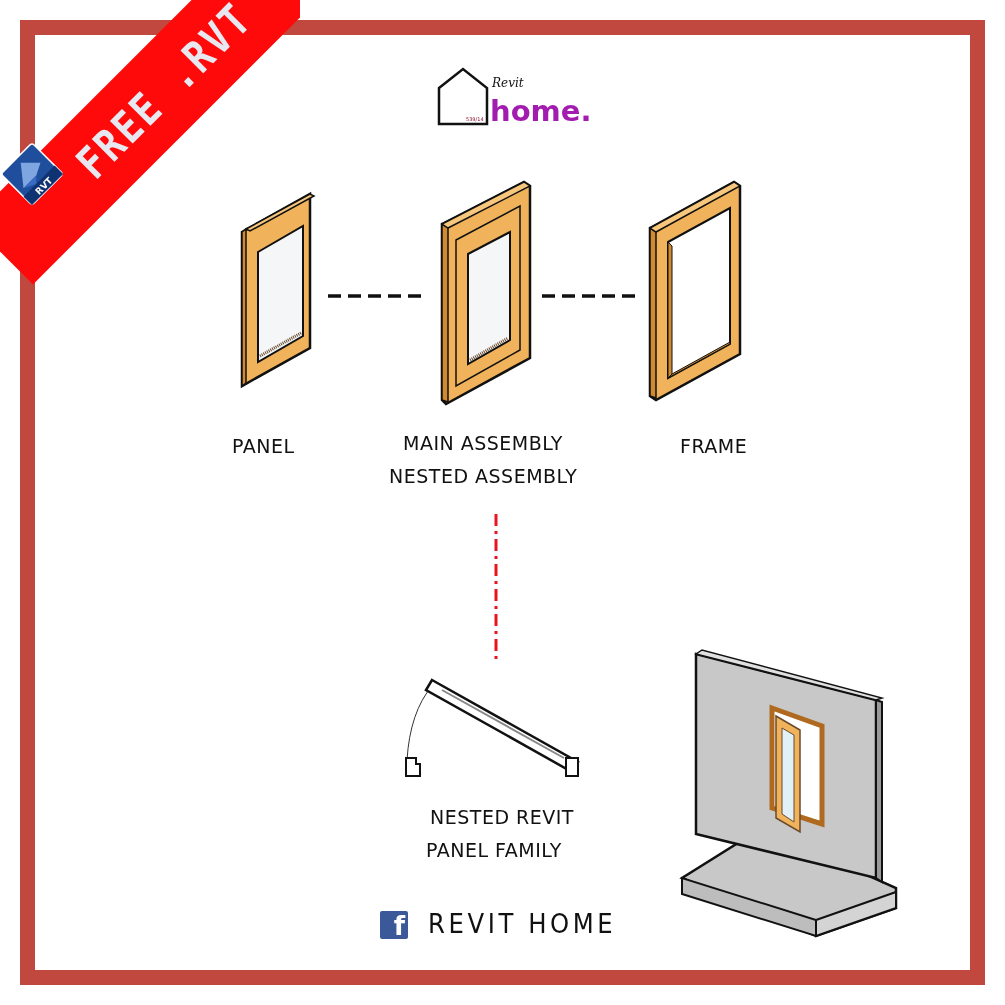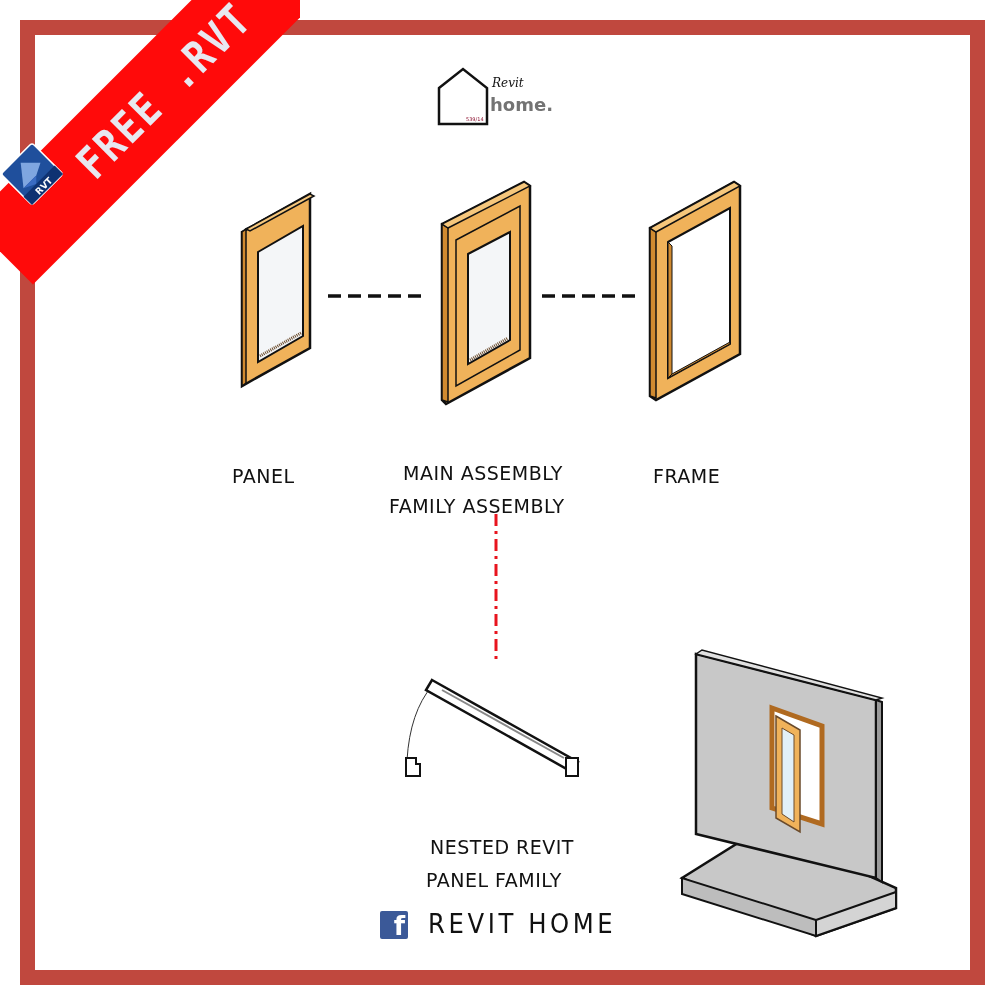--- a/index.html
+++ b/index.html
@@ -1,25 +1,25 @@
 <!DOCTYPE html>
 <html><head>
 <meta charset="utf-8">
 <style>
   html, body { margin:0; padding:0; background:#ffffff; }
   body { width:1005px; height:1005px; position:relative; overflow:hidden; font-family:"DejaVu Sans", sans-serif; }
   .frame-border { position:absolute; left:20px; top:20px; width:935px; height:935px; border:15px solid #c0483e; background:#fff; }
   .abs { position:absolute; }
-  .label { position:absolute; color:#111; font-family:"DejaVu Sans", sans-serif; font-size:19px; letter-spacing:0.5px; white-space:nowrap;margin-top:30px; }
+  .label { position:absolute; color:#111; font-family:"DejaVu Sans", sans-serif; font-size:19px; letter-spacing:0.5px; white-space:nowrap; }
   .ribbon-wrap { position:absolute; left:0; top:0; width:300px; height:300px; overflow:hidden; pointer-events:none; }
   .ribbon { position:absolute; left:-60px; top:60px; width:420px; height:89px; background:#ff0a0a; transform-origin:center; transform:rotate(-45deg); display:flex; align-items:center; justify-content:center; pointer-events:auto; }
   .ribbon-text { color:#e8e8f0; font-family:"DejaVu Sans Mono", monospace; font-weight:bold; font-size:44px; letter-spacing:3px; margin-left:40px; transform:scaleX(0.85); }
   .rvt-icon { position:absolute; left:6px; top:148px; width:52px; height:52px; transform:rotate(-45deg); }
   .logo-revit { position:absolute; left:492px; top:76px; font-family:"DejaVu Serif", serif; font-style:italic; font-size:12px; color:#111; }
-  .logo-home { position:absolute; left:490px; top:94px; font-family:"DejaVu Sans", sans-serif; font-size:18px; color:#737373; font-weight:bold; }
+  .logo-home { position:absolute; left:490px; top:94px; font-family:"DejaVu Sans", sans-serif; font-size:29px; color:#a21caf; font-weight:bold; }
   .fb-icon { position:absolute; left:380px; top:911px; width:28px; height:28px; background:#3b5998; border-radius:2px; color:#fff; font-family:"DejaVu Sans", sans-serif; font-weight:bold; font-size:26px; display:flex; align-items:flex-end; justify-content:flex-end; overflow:hidden; }
   .fb-icon span { margin-right:3px; line-height:26px; }
   .fb-text { position:absolute; left:428px; top:908px; font-family:"DejaVu Sans", sans-serif; font-size:27px; letter-spacing:4px; color:#111; transform:scaleX(0.9); transform-origin:left; }
 </style>
 </head>
 <body>
 
 <div class="frame-border"></div>
 
 <svg class="abs" style="left:436px;top:66px" width="56" height="62">
@@ -58,22 +58,22 @@
   <polygon points="4,50 88,4 94,8 94,176 10,222 4,218" fill="#f0b25a" stroke="#111" stroke-width="2.5"></polygon>
   <polygon points="4,50 10,54 10,220 4,218" fill="#d08a30" stroke="#111" stroke-width="1.5"></polygon>
   <polygon points="10,54 94,8 88,4 4,50" fill="#f6c77c" stroke="#111" stroke-width="1.5"></polygon>
   <polygon points="22,64 84,30 84,166 22,200" fill="#ffffff" stroke="#111" stroke-width="2"></polygon>
   <polygon points="22,64 26,68 26,196 22,200" fill="#d08a30" stroke="#111" stroke-width="1"></polygon>
   <polygon points="26,196 84,164 84,166 22,200" fill="#d08a30" stroke="#111" stroke-width="1"></polygon>
 </svg>
 
 <div class="label" style="left:232px;top:435px">PANEL</div>
 <div class="label" style="left:403px;top:432px">MAIN ASSEMBLY</div>
-<div class="label" style="left:389px;top:465px">FAMILY ASSEMBLY</div>
-<div class="label" style="left:653px;top:435px">FRAME</div>
+<div class="label" style="left:389px;top:465px">NESTED ASSEMBLY</div>
+<div class="label" style="left:680px;top:435px">FRAME</div>
 
 <svg class="abs" style="left:490px;top:512px" width="12" height="155">
   <line x1="6" y1="2" x2="6" y2="152" stroke="#e8141e" stroke-width="3" stroke-dasharray="12,5,3,5"></line>
 </svg>
 
 <svg class="abs" style="left:398px;top:672px" width="190" height="112">
   <path d="M34,14 Q12,40 9,88" fill="none" stroke="#333" stroke-width="1"></path>
   <polygon points="34,8 180,90 174,100 28,18" fill="#fff" stroke="#111" stroke-width="2.5"></polygon>
   <line x1="44" y1="18" x2="166" y2="86" stroke="#888" stroke-width="2"></line>
   <polygon points="8,86 18,86 18,92 22,92 22,104 8,104" fill="#fff" stroke="#111" stroke-width="2"></polygon>

